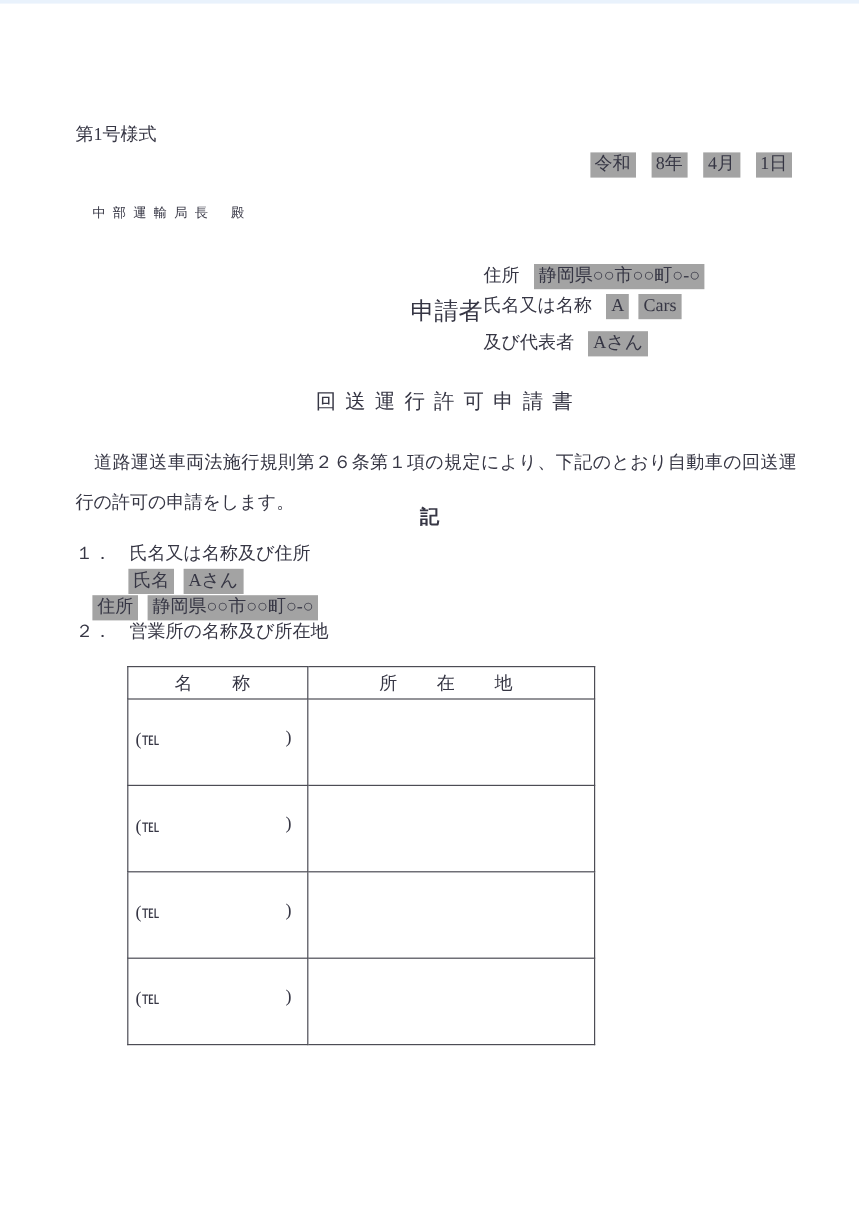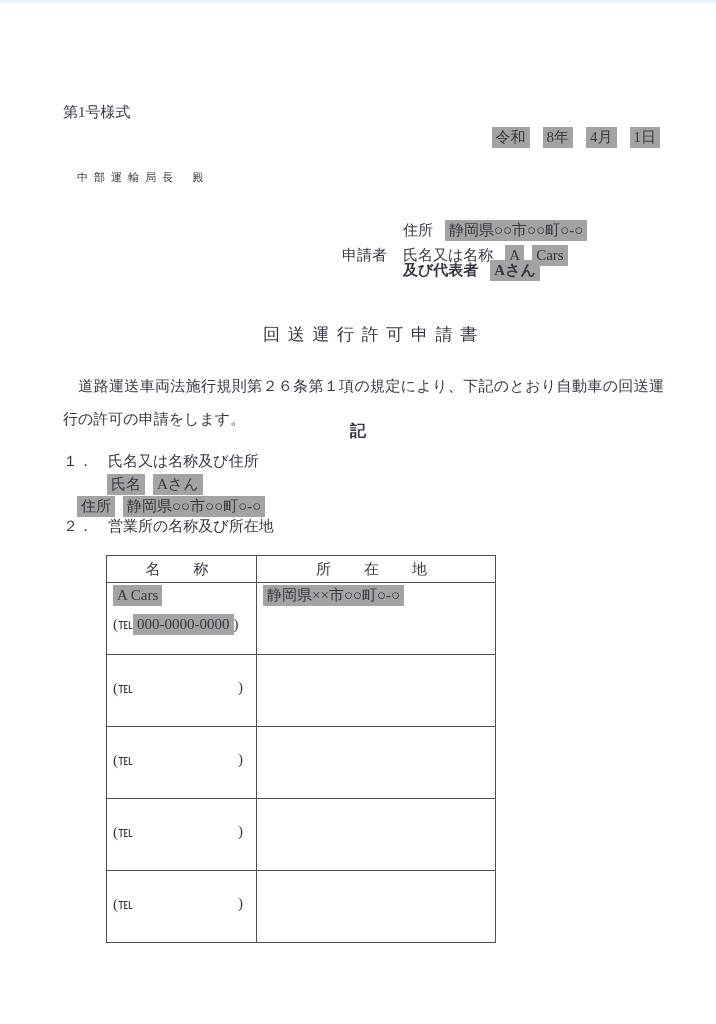--- a/index.html
+++ b/index.html
@@ -10,25 +10,25 @@
   }
   .abs{position:absolute;}
   .hl{background:#a3a3a3;padding:1px 4px;display:inline-block;line-height:1.25;}
   .top-edge{left:0;top:0;width:716px;height:3px;background:#e9f2fc;}
   .form-code{left:63px;top:103px;font-size:15px;}
   .date-line{top:127px;right:56px;font-size:15px;}
   .date-line .hl{margin-left:13px;}
   .addressee{left:77px;top:170px;font-size:11px;}
   .addressee .office{letter-spacing:0.55em;}
   .addressee .honorific{margin-left:1.2em;}
-  .applicant-label{left:342px;top:246px;font-size:15px;font-family:Liberation Serif, serif;}
+  .applicant-label{left:342px;top:246px;font-size:20px;font-family:Liberation Serif, serif;}
   .app-line{left:403px;font-size:15px;}
   .app-line1{top:220px;}
   .app-line2{top:245px;}
-  .app-line3{top:260px;font-weight:bold;}
+  .app-line3{top:276px;}
   .lbl-gap{margin-left:12px;}
   .sm-gap{margin-left:8px;}
   .doc-title{left:16px;top:323px;width:716px;text-align:center;font-size:17px;letter-spacing:0.45em;}
   .body-par{left:63px;top:370px;width:601px;font-size:15px;line-height:33px;text-align:justify;}
   .ki{left:0;top:421px;width:716px;text-align:center;font-size:16px;font-weight:bold;}
   .s-head1{left:63px;top:452px;font-size:15px;}
   .s1-name{left:77px;top:474px;font-size:15px;margin-left:30px;}
   .s1-addr{left:77px;top:496px;font-size:15px;}
   .s-head2{left:63px;top:517px;font-size:15px;}
   table.office-table{
@@ -89,29 +89,20 @@
     </colgroup>
   <thead>
     <tr>
       <th>名　称</th>
       <th>所　在　地</th>
     </tr>
   </thead>
   <tbody>
     <tr>
       <td>
-        <div class="cell-name"><span class="hl">A Cars</span></div>
-        <div class="tel-line">
-            <span><span>(℡</span><span class="hl">000-0000-0000</span><span>)</span></span>
-          </div>
-      </td>
-      <td><span class="hl">静岡県××市○○町○-○</span></td>
-    </tr>
-    <tr>
-      <td>
         <div class="tel-line tel-only">
             <span>(℡</span>
             <span>)</span>
           </div>
       </td>
       <td></td>
     </tr>
     <tr>
       <td>
         <div class="tel-line tel-only">

